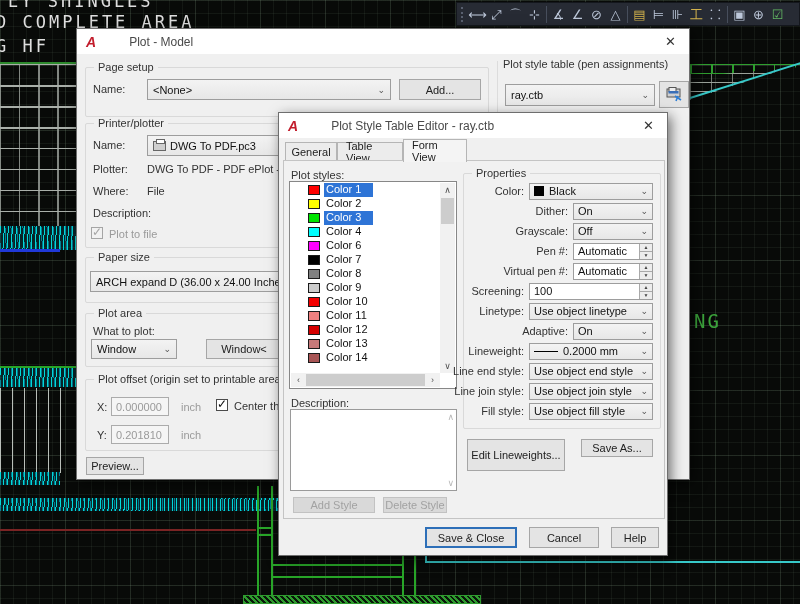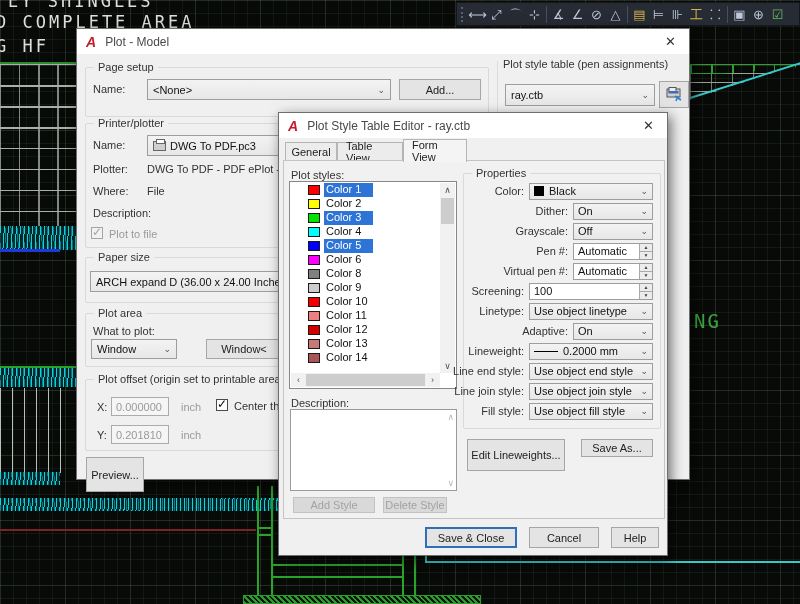--- a/index.html
+++ b/index.html
@@ -61,21 +61,21 @@
   .tb-grip { width:4px; height:15px; border-left:2px dotted #59606f; margin:0 3px 0 1px; }
   .tb-icon { width:19px; height:20px; display:flex; align-items:center; justify-content:center;
     color:#bdc8da; font-size:13px; line-height:1; }
   .tb-sep { width:1px; height:17px; background:#474e5c; margin:0 2px; }
   
   .dialog { position:absolute; background:#f0f0f0; border:1px solid #6e6e6e;
     box-shadow:3px 4px 12px rgba(0,0,0,.55); font-size:11px; }
   .titlebar { position:absolute; left:0; top:0; right:0; height:25px; background:#ffffff;
     display:flex; align-items:center; padding:0 9px; }
   .acad-logo { color:#c21d2c; font-weight:bold; font-style:italic; font-size:14px; margin-right:9px; }
-  .title-text { font-size:12px; color:#4a4a4a; }
+  .title-text { font-size:12px; color:#4a4a4a;margin-left:24px; }
   .close-x { position:absolute; right:13px; top:5px; font-size:13px; color:#333; cursor:default; }
   .group { position:absolute; border:1px solid #d9d9d9; border-radius:2px; }
   .legend { position:absolute; top:-7px; left:8px; background:#f0f0f0; padding:0 4px;
     font-size:11px; color:#333; white-space:nowrap; }
   .label { position:absolute; font-size:11px; color:#333; white-space:nowrap; }
   .label.gray { color:#9a9a9a; }
   .combo { position:absolute; display:flex; align-items:center; padding:0 5px;
     background:linear-gradient(#f3f3f3,#e7e7e7); border:1px solid #9d9d9d; font-size:11px; color:#111; }
   .combo .chev { margin-left:auto; font-size:9px; color:#555; }
   .btn { position:absolute; background:#e4e4e4; border:1px solid #a6a6a6; font-size:11px; color:#222;
@@ -273,21 +273,21 @@
   </div>
   <span class="label gray" style="left:104px; top:372px;">inch</span>
   <span class="cb" style="left:139px; top:370px;"></span>
   <span class="label" style="left:157px; top:371px;">Center the</span>
   <span class="label" style="left:20px; top:400px;">Y:</span>
   <div class="input" style="left:34px; top:396px; width:58px; height:19px;">
     <span>0.201810</span>
   </div>
   <span class="label gray" style="left:104px; top:400px;">inch</span>
 
-  <div class="btn" style="left:9px; top:428px; width:58px; height:35px;">
+  <div class="btn" style="left:9px; top:428px; width:58px; height:18px;">
     <span>Preview...</span>
   </div>
 </div>
 
 <div class="dialog" style="left:278px; top:112px; width:390px; height:444px; z-index:20;">
   <div class="titlebar">
     <span class="acad-logo">A</span>
     <span class="title-text">Plot Style Table Editor - ray.ctb</span>
   </div>
   <span class="close-x">✕</span>
@@ -316,27 +316,27 @@
           <span class="ps-label">Color 2</span>
         </div>
         <div class="ps-item sel">
           <span class="swatch" style="background: rgb(0, 228, 0);"></span>
           <span class="ps-label">Color 3</span>
         </div>
         <div class="ps-item">
           <span class="swatch" style="background: rgb(0, 255, 255);"></span>
           <span class="ps-label">Color 4</span>
         </div>
-        <div class="ps-item sel">
-          <span class="swatch" style="background: rgb(0, 0, 255);"></span>
-          <span class="ps-label">Color 5</span>
-        </div>
         <div class="ps-item">
           <span class="swatch" style="background: rgb(255, 0, 255);"></span>
           <span class="ps-label">Color 6</span>
+        </div>
+        <div class="ps-item">
+          <span class="swatch" style="background: rgb(0, 0, 0);"></span>
+          <span class="ps-label">Color 7</span>
         </div>
         <div class="ps-item">
           <span class="swatch" style="background: rgb(128, 128, 128);"></span>
           <span class="ps-label">Color 8</span>
         </div>
         <div class="ps-item">
           <span class="swatch" style="background: rgb(204, 204, 204);"></span>
           <span class="ps-label">Color 9</span>
         </div>
         <div class="ps-item">

